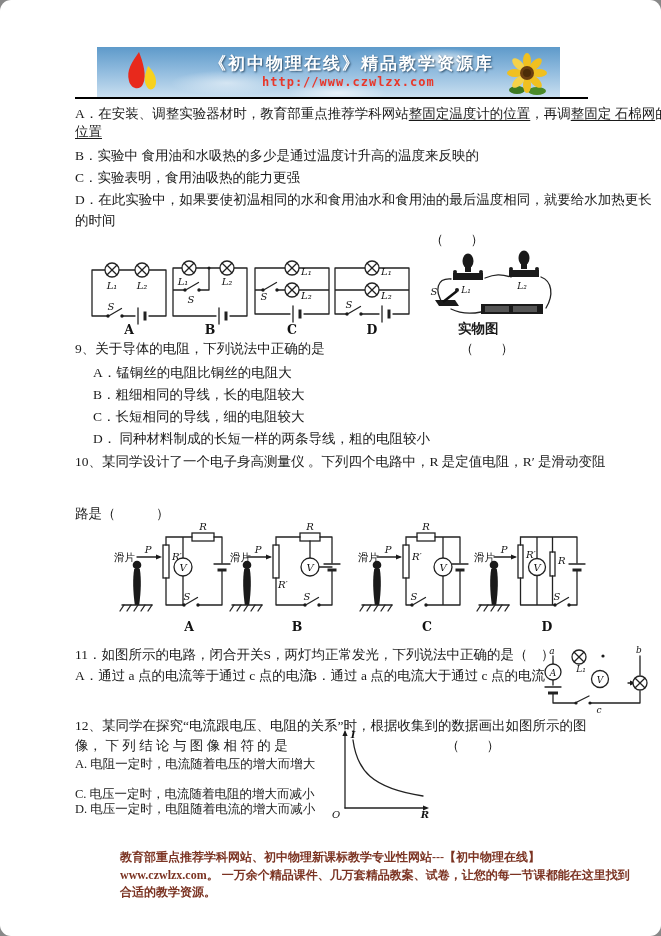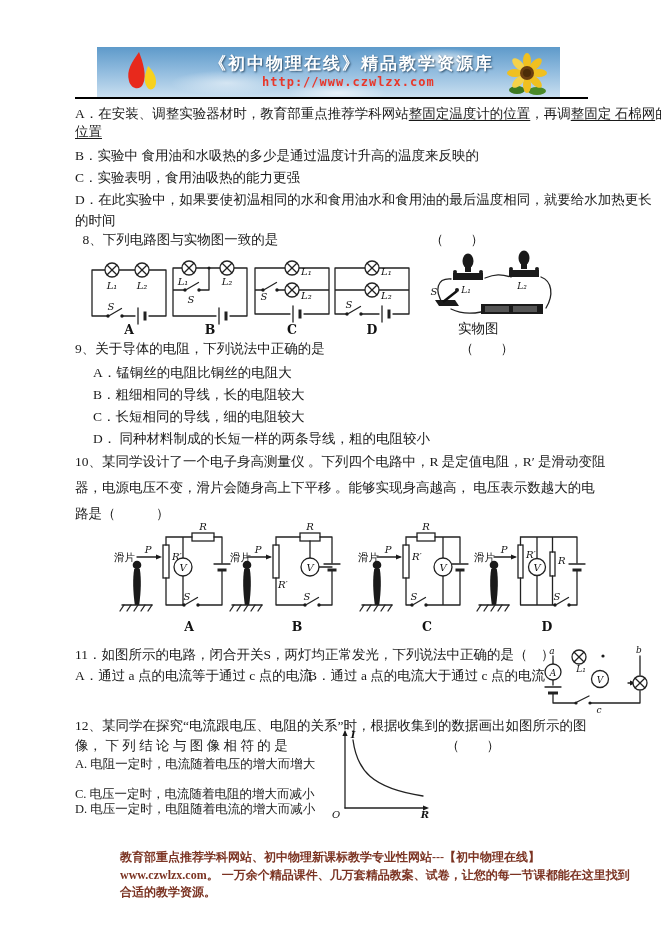--- a/index.html
+++ b/index.html
@@ -1,18 +1,18 @@
 <!DOCTYPE html>
 <html><head>
 <meta charset="utf-8">
 <style>
   html,body{margin:0;padding:0;}
   body{background:#888;}
   #page{position:relative;width:661px;height:936px;background:#fff;margin:0 auto;overflow:hidden;
-        font-family:"Liberation Serif","DejaVu Serif",serif;}
+        font-family:"Liberation Serif","DejaVu Serif",serif;border-radius:11px;}
   .t{position:absolute;white-space:pre;font:13.5px "Liberation Serif","DejaVu Serif",serif;color:#1a1a1a;}
   .t12{font-size:12.5px;}
   .abs{position:absolute;}
   .u{text-decoration:underline;text-underline-offset:2px;margin-top:28px;}
   .f{position:absolute;font:bold 12px "Liberation Serif","DejaVu Serif",serif;color:#7b3322;line-height:17.5px;margin-left:43px;}
   .banner{position:absolute;left:97px;top:47px;width:463px;height:50px;overflow:hidden;
     background:
       radial-gradient(60px 16px at 75% 25%, rgba(255,255,255,.75), rgba(255,255,255,0) 70%),
       radial-gradient(80px 18px at 28% 72%, rgba(255,255,255,.5), rgba(255,255,255,0) 70%),
       radial-gradient(70px 14px at 52% 92%, rgba(255,255,255,.6), rgba(255,255,255,0) 70%),
@@ -101,21 +101,20 @@
   </div>
   <div class="rule"></div>
 
   <div class="t" style="left:75px;top:105px"><span>A．在安装、调整实验器材时，教育部重点推荐学科网站</span><span class="u">整固定温度计的位置</span><span>，再调</span><span class="u">整固定 石棉网</span><span>的</span></div>
   <div class="t" style="left:75px;top:123px"><span class="u">位置</span></div>
   <div class="t" style="left:75px;top:147px">B．实验中 食用油和水吸热的多少是通过温度计升高的温度来反映的</div>
   <div class="t" style="left:75px;top:169px">C．实验表明，食用油吸热的能力更强</div>
   <div class="t" style="left:75px;top:191px">D．在此实验中，如果要使初温相同的水和食用油水和食用油的最后温度相同，就要给水加热更长</div>
   <div class="t" style="left:75px;top:212px">的时间</div>
 
-  <div class="t" style="left:79px;top:231px"> 8、下列电路图与实物图一致的是</div>
   <div class="t" style="left:430px;top:231px">（　　）</div>
 
   <svg class="abs" style="left:84px;top:254px" width="90" height="84">
     <path class="w" d="M8,16 H21 M35,16 H51 M65,16 H82 M8,16 V62 M82,16 V62 M8,62 H24 M38,62 H51 M65,62 H82"></path>
     <use href="#lamp" transform="translate(28,16)"></use>
       <use href="#lamp" transform="translate(58,16)"></use>
     <use href="#sw" transform="translate(24,62)"></use>
       <use href="#bath" transform="translate(54,62)"></use>
     <text x="28" y="35">L₁</text>
     <text x="58" y="35">L₂</text>
@@ -178,31 +177,30 @@
     <polygon points="6,52 26,52 30,58 10,58" class="dk"></polygon>
     <line x1="14" y1="54" x2="28" y2="43" stroke="#111" stroke-width="2.5"></line>
       <circle cx="28" cy="42" r="2" class="dk"></circle>
     <rect x="52" y="56" width="62" height="10" class="dk"></rect>
     <rect x="56" y="58" width="24" height="6" fill="#555"></rect>
       <rect x="84" y="58" width="24" height="6" fill="#555"></rect>
     <text x="37" y="45" class="sm">L₁</text>
     <text x="93" y="41" class="sm">L₂</text>
     <text x="5" y="47">S</text>
   </svg>
-  <div class="t" style="left:458px;top:320px;font-weight:normal">实物图</div>
+  <div class="t" style="left:458px;top:320px;font-weight:bold">实物图</div>
 
   <div class="t" style="left:75px;top:340px">9、关于导体的电阻，下列说法中正确的是</div>
   <div class="t" style="left:460px;top:340px">（　　）</div>
   <div class="t" style="left:93px;top:364px">A．锰铜丝的电阻比铜丝的电阻大</div>
   <div class="t" style="left:93px;top:408px">C．长短相同的导线，细的电阻较大</div>
   <div class="t" style="left:93px;top:386px">B．粗细相同的导线，长的电阻较大</div>
   <div class="t" style="left:93px;top:430px">D． 同种材料制成的长短一样的两条导线，粗的电阻较小</div>
 
   <div class="t" style="left:75px;top:453px">10、某同学设计了一个电子身高测量仪 。下列四个电路中，R 是定值电阻，R′ 是滑动变阻</div>
-  <div class="t" style="left:75px;top:479px">器，电源电压不变，滑片会随身高上下平移 。能够实现身高越高， 电压表示数越大的电</div>
   <div class="t" style="left:75px;top:505px">路是（　　　）</div>
 
   <svg class="abs" style="left:88px;top:520px" width="145" height="114">
     <text x="26" y="41" class="cn start">滑片</text>
     <use href="#person" transform="translate(49,71)"></use>
       <use href="#ground" transform="translate(49,85)"></use>
     <line x1="49" y1="37" x2="71" y2="37" class="w"></line>
       <use href="#arr" transform="translate(74,37)"></use>
     <text x="60" y="33">P</text>
     <rect x="75" y="25" width="6" height="33" class="w"></rect>

